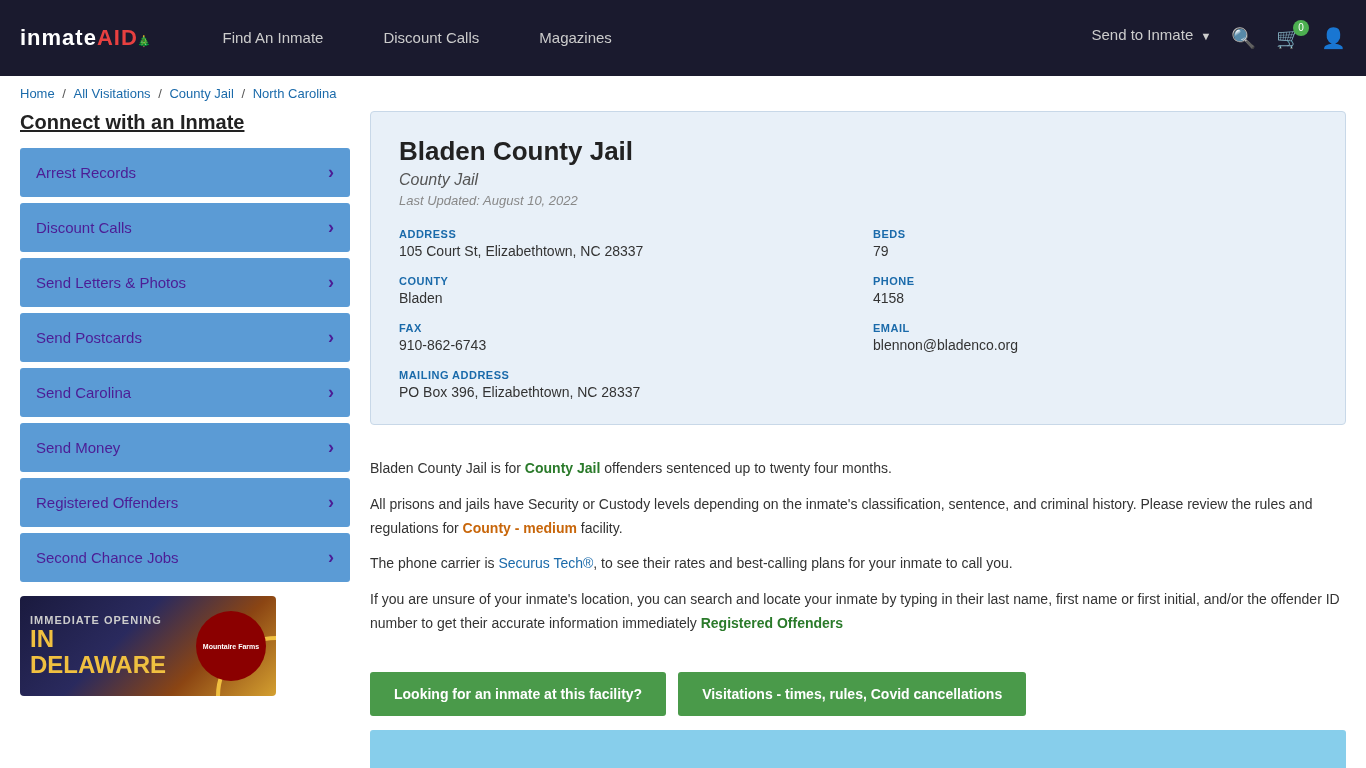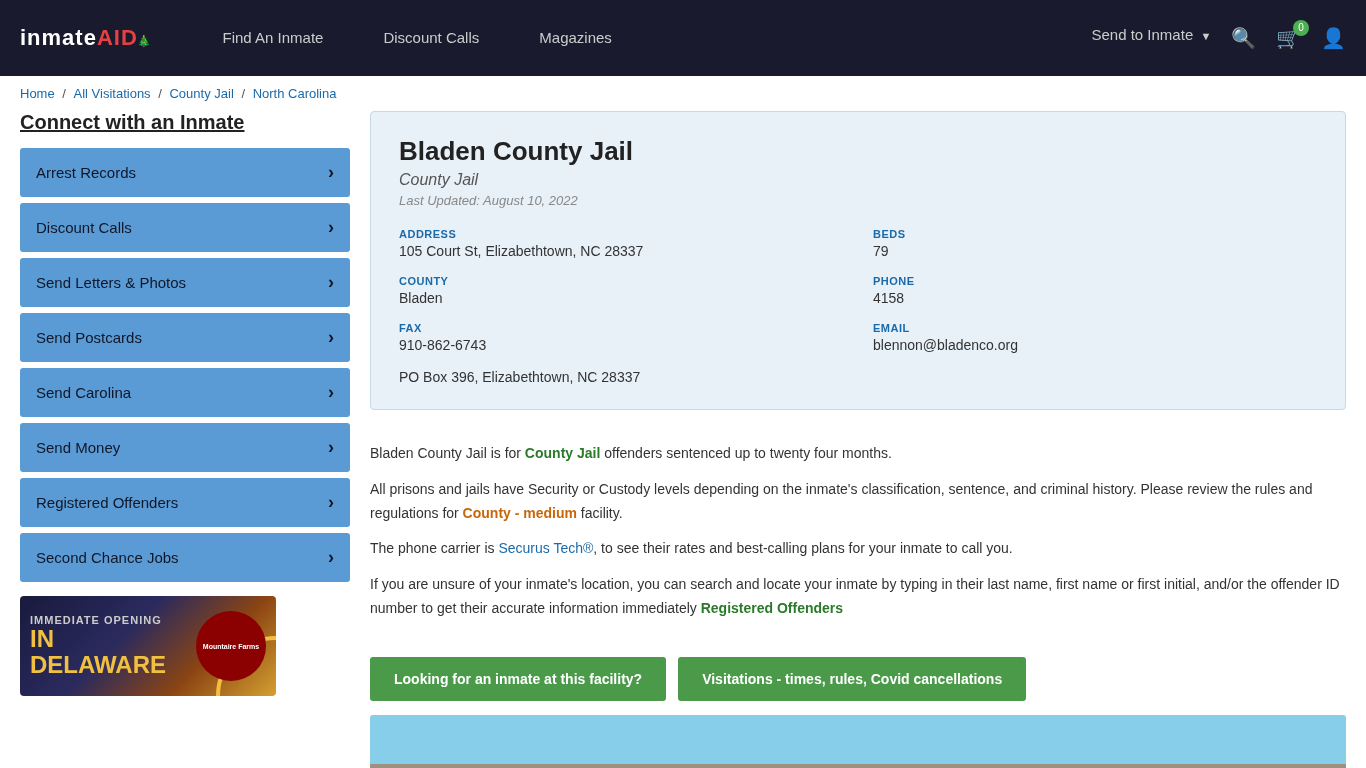--- a/index.html
+++ b/index.html
@@ -46,21 +46,21 @@
     }
 
     
     .sidebar { width: 330px; flex-shrink: 0; }
     .sidebar-title {
       font-size: 20px; font-weight: bold; text-decoration: underline; margin-bottom: 14px; color: #222;
     }
     .sidebar-menu { display: flex; flex-direction: column; gap: 6px; }
     .sidebar-item {
       display: flex; align-items: center; justify-content: space-between;
-      background: #5b9bd5; color: #0f172a; padding: 14px 16px; border-radius: 3px; cursor: pointer; font-size: 15px; font-weight: 500;
+      background: #5b9bd5; color: #4c1d95; padding: 14px 16px; border-radius: 3px; cursor: pointer; font-size: 15px; font-weight: 500;
     }
     .sidebar-arrow { font-size: 18px; font-weight: bold; }
     .sidebar-ad {
       margin-top: 14px; width: 256px; height: 100px; background: linear-gradient(135deg, #1a1a3e 0%, #2a2a5e 40%, #8b4513 70%, #d4a030 100%);
       border-radius: 4px; overflow: hidden; position: relative; display: flex; align-items: center; padding: 10px;
     }
     .sidebar-ad-logo {
       position: absolute; right: 10px; top: 50%; transform: translateY(-50%);
       background: #8b0000; border-radius: 50%; width: 70px; height: 70px; display: flex; align-items: center; justify-content: center; font-size: 8px; color: #fff; text-align: center; font-weight: bold;
     }
@@ -219,20 +219,21 @@
         </div>
         <div class="info-block">
           <div class="info-label">FAX</div>
           <div class="info-value">910-862-6743</div>
         </div>
         <div class="info-block">
           <div class="info-label">EMAIL</div>
           <div class="info-value">blennon@bladenco.org</div>
         </div>
         <div class="info-block">
+          <div class="info-label">MAILING ADDRESS</div>
           <div class="info-value">PO Box 396, Elizabethtown, NC 28337</div>
         </div>
       </div>
     </div>
 
     <div class="description-area">
       <p>
         <span>Bladen County Jail is for </span><a class="link-green" href="#">County Jail</a><span> offenders sentenced up to twenty four months.</span>
       </p>
       <p>

